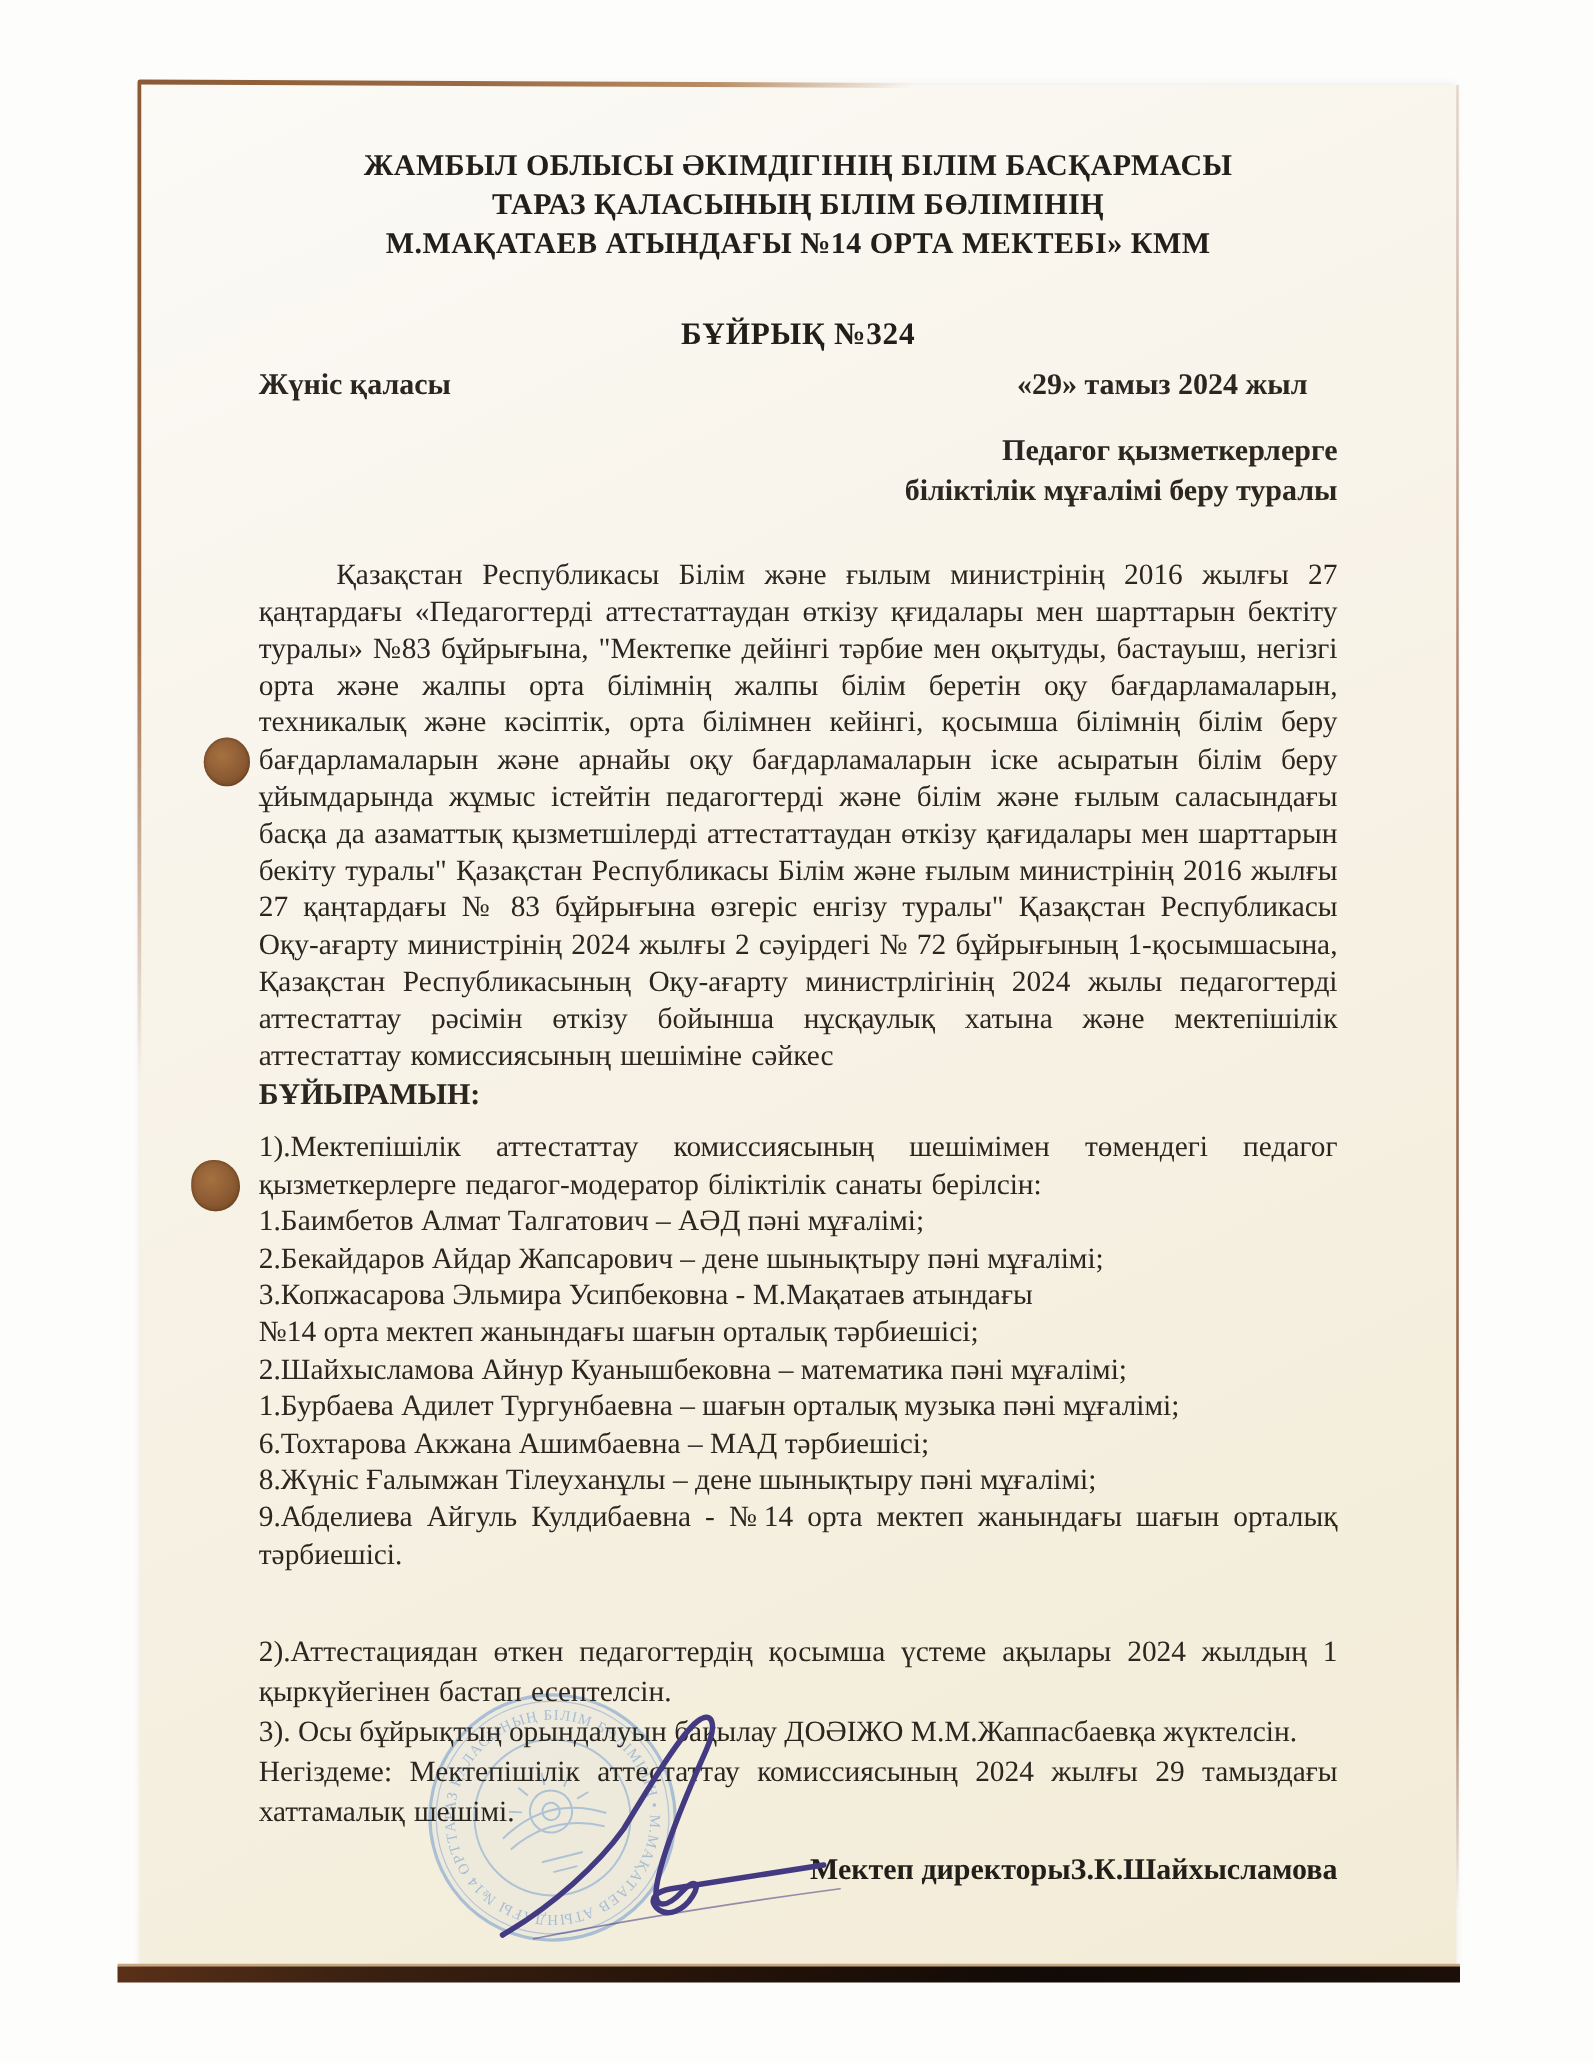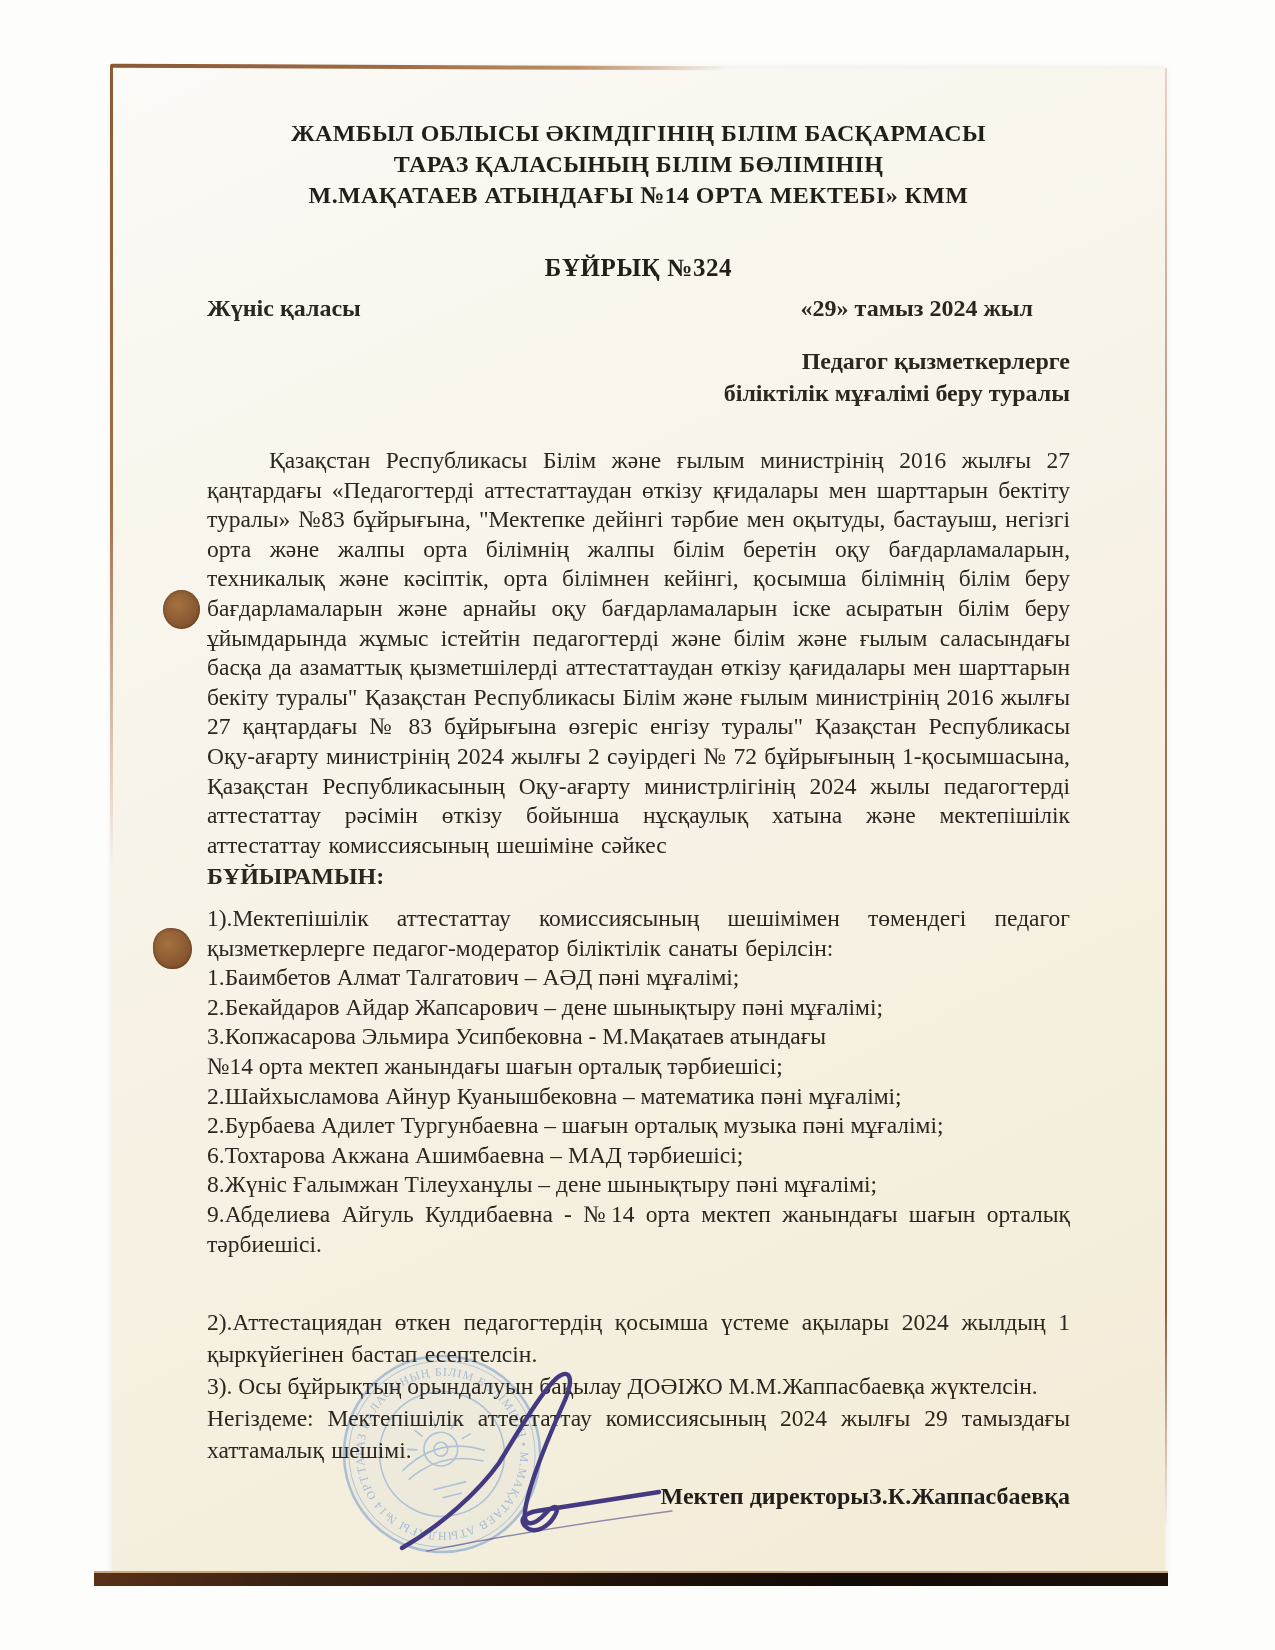--- a/index.html
+++ b/index.html
@@ -36,21 +36,21 @@
     background:radial-gradient(circle at 40% 38%,#a5713f 0%,#8b5a33 55%,#6f431f 100%);
     box-shadow:inset 0 0 3px rgba(60,30,10,.6);}
   .hole-1{left:51px;top:522px;width:37px;height:39px;}
   .hole-2{left:41px;top:860px;width:39px;height:41px;border-radius:46% 54% 50% 50%;}
   
   .blk{position:absolute;left:95px;width:863px;z-index:2;}
   .center{text-align:center;}
   .org{top:50px;font-size:24px;font-weight:bold;line-height:31px;letter-spacing:.4px;color:#221e19;}
   .orderno{top:168px;font-size:25px;font-weight:bold;letter-spacing:.6px;color:#221e19;margin-top:18px;}
   .cityrow{top:227px;display:flex;justify-content:space-between;font-size:24px;font-weight:bold;}
-  .cityrow .date{margin-right:37px;}
+  .cityrow .date{margin-right:24px;}
   .subject{top:277px;font-size:24px;font-weight:bold;line-height:32px;text-align:right;}
   .preamble-wrap{top:378px;font-size:23.5px;line-height:29.6px;}
   .preamble{text-align:justify;text-indent:62px;word-spacing:1.5px;}
   .resolve{font-weight:bold;font-size:24px;margin-top:2px;}
   .section1{top:836px;font-size:23.5px;line-height:29.6px;}
   .just{text-align:justify;word-spacing:1.5px;}
   .tline{white-space:normal;text-align:justify;text-align-last:left;}
   .section2{top:1238px;font-size:23.5px;line-height:32px;}
   .sigrow{top:1415px;display:flex;justify-content:flex-end;font-size:24px;font-weight:bold;color:#221e19;}
   
@@ -95,35 +95,35 @@
       <div class="resolve">БҰЙЫРАМЫН:</div>
     </div>
 
     <div class="blk section1">
       <div class="just">1).Мектепішілік аттестаттау комиссиясының шешімімен төмендегі педагог қызметкерлерге педагог-модератор біліктілік санаты берілсін:</div>
       <div class="tline">1.Баимбетов Алмат Талгатович – АӘД пәні мұғалімі;</div>
       <div class="tline">2.Бекайдаров Айдар Жапсарович – дене шынықтыру пәні мұғалімі;</div>
       <div class="tline">3.Копжасарова Эльмира Усипбековна - М.Мақатаев атындағы</div>
       <div class="tline">№14 орта мектеп жанындағы шағын орталық тәрбиешісі;</div>
       <div class="tline">2.Шайхысламова Айнур Куанышбековна – математика пәні мұғалімі;</div>
-      <div class="tline">2.Бурбаева Адилет Тургунбаевна – шағын орталық музыка пәні мұғалімі;</div>
+      <div class="tline">1.Бурбаева Адилет Тургунбаевна – шағын орталық музыка пәні мұғалімі;</div>
       <div class="tline">6.Тохтарова Акжана Ашимбаевна – МАД тәрбиешісі;</div>
       <div class="tline">8.Жүніс Ғалымжан Тілеуханұлы – дене шынықтыру пәні мұғалімі;</div>
       <div class="tline">9.Абделиева Айгуль Кулдибаевна - №14 орта мектеп жанындағы шағын орталық тәрбиешісі.</div>
     </div>
 
     <div class="blk section2">
       <div class="just">2).Аттестациядан өткен педагогтердің қосымша үстеме ақылары 2024 жылдың 1 қыркүйегінен бастап есептелсін.</div>
       <div>3). Осы бұйрықтың орындалуын бақылау ДОӘІЖО М.М.Жаппасбаевқа жүктелсін.</div>
       <div class="just">Негіздеме: Мектепішілік аттестаттау комиссиясының 2024 жылғы 29 тамыздағы хаттамалық шешімі.</div>
     </div>
 
     <div class="blk sigrow">
       <span>Мектеп директоры</span>
-      <span>З.К.Жаппасбаевқа</span>
+      <span>З.К.Шайхысламова</span>
     </div>
 
     <svg class="stamp" viewBox="0 0 210 210">
       <defs>
         <path id="rimPath" d="M 105 105 m -79 0 a 79 79 0 1 1 158 0 a 79 79 0 1 1 -158 0"></path>
       </defs>
       <circle cx="105" cy="105" r="99" fill="#7fa9d8" opacity="0.07"></circle>
       <circle cx="105" cy="105" r="99" fill="none" stroke="#5b8ec9" stroke-width="2.6" opacity="0.6"></circle>
       <circle cx="105" cy="105" r="94" fill="none" stroke="#5b8ec9" stroke-width="1" opacity="0.5"></circle>
       <circle cx="105" cy="105" r="63" fill="none" stroke="#5b8ec9" stroke-width="1.6" opacity="0.55"></circle>

